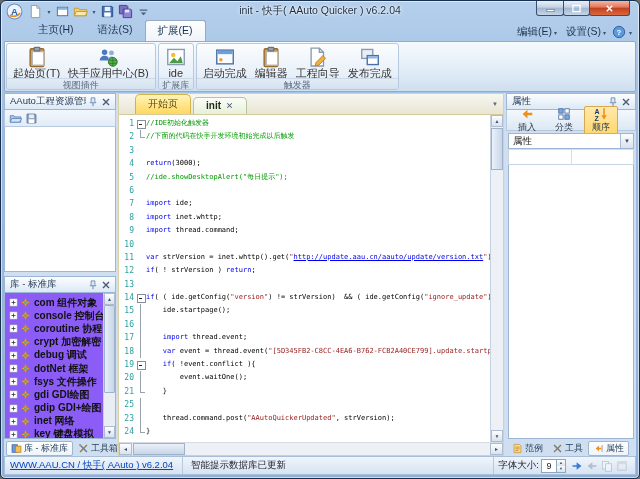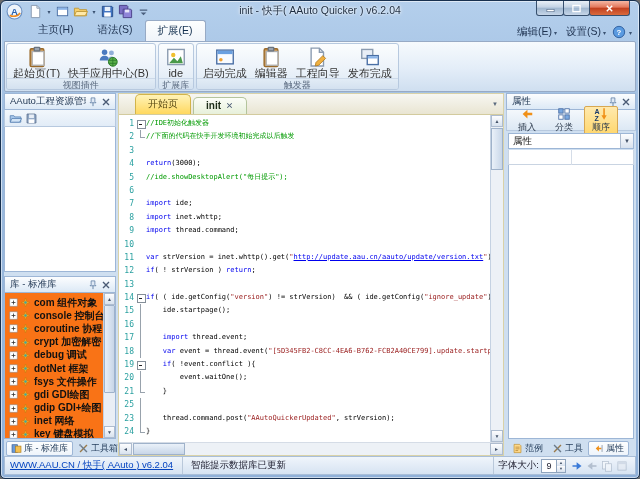--- a/index.html
+++ b/index.html
@@ -62,21 +62,21 @@
     background:linear-gradient(#fcfdfe,#dce9f6);border:1px solid #9db6d6;font-size:9.5px;color:#1c3350;}
   .panel-header .ph-title{flex:1;white-space:nowrap;overflow:hidden;}
   .ph-btn{width:12px;height:12px;margin-left:1px;}
 
   .expl-toolbar{height:17px;flex:none;display:flex;align-items:center;gap:3px;padding:0 4px;
     background:linear-gradient(#f2f7fc,#e2ecf7);border:1px solid #b7c9df;border-top:none;}
   .expl-toolbar .icon{width:13px;height:13px;}
   .expl-body{height:145px;flex:none;background:#fff;border:1px solid #9db6d6;border-top:none;}
   .hsplit{height:4px;flex:none;}
 
-  .lib-tree{flex:1;background:#f97316;border:1px solid #9db6d6;border-top:none;position:relative;overflow:hidden;padding:3px 0 0 2px;}
+  .lib-tree{flex:1;background:#8b5cf6;border:1px solid #9db6d6;border-top:none;position:relative;overflow:hidden;padding:3px 0 0 2px;}
   .tree-row{display:flex;align-items:center;height:13.2px;font-size:10px;color:#111;white-space:nowrap;font-weight:bold;}
   .tree-row .expand{width:9px;height:9px;flex:none;margin:0 2px;}
   .tree-row .libic{width:11px;height:11px;flex:none;margin-right:3px;}
   .tree-sb{position:absolute;top:0;right:0;bottom:0;width:12px;background:#e9eef5;border-left:1px solid #c5d2e2;}
   .sb-btn{position:absolute;left:0;right:0;height:12px;background:linear-gradient(#fdfdfe,#d8e2ee);border:1px solid #aebccf;
     display:flex;align-items:center;justify-content:center;font-size:5px;color:#44536a;}
   .tree-sb .up{top:0;} .tree-sb .dn{bottom:0;}
   .tree-sb .thumb{position:absolute;left:0;right:0;top:12px;height:88px;background:linear-gradient(90deg,#e8eff8,#c8d6e8);border:1px solid #9fb2ca;border-radius:1px;}
 
   .side-tabs{height:17px;flex:none;display:flex;align-items:center;padding:1px 2px 0;gap:1px;background:#cfdff0;}

